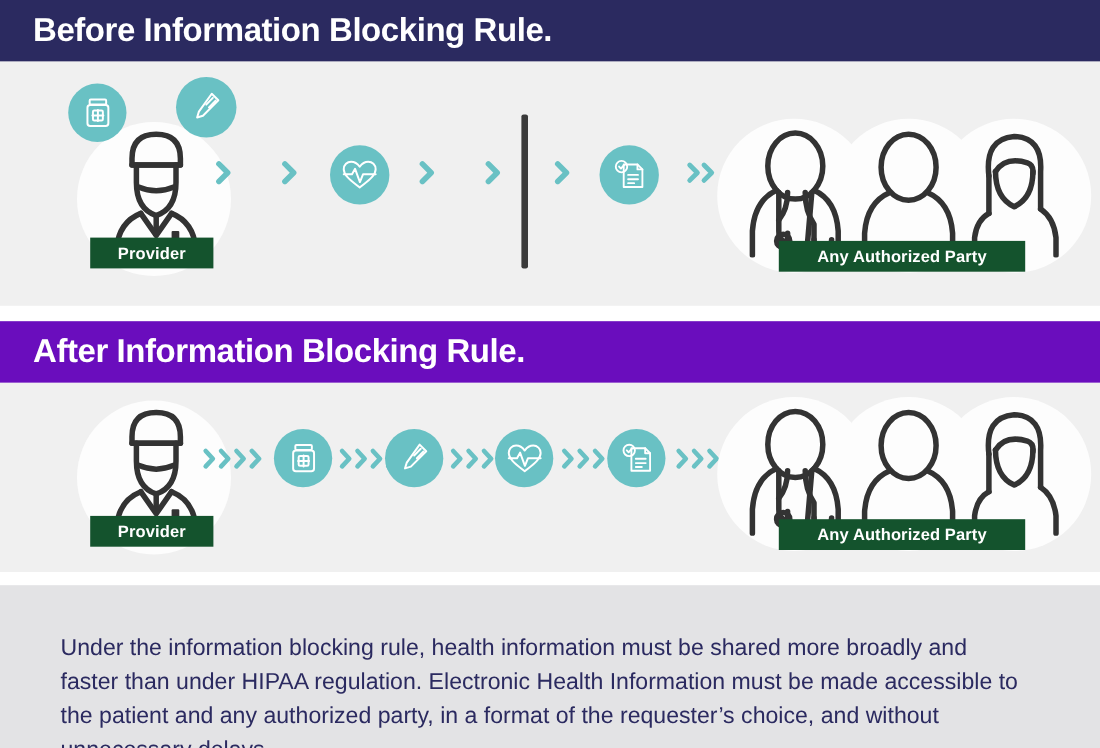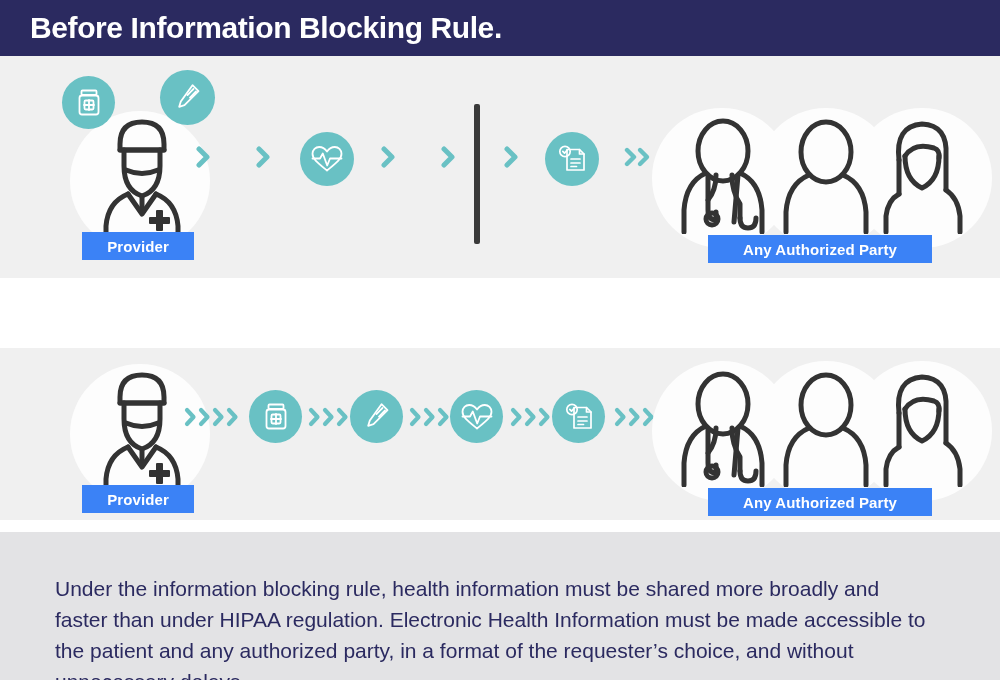--- a/index.html
+++ b/index.html
@@ -58,26 +58,25 @@
   
   .tcircle{
     position:absolute;border-radius:50%;
     background:#69c1c4;
     display:flex;align-items:center;justify-content:center;
   }
   .tcircle svg{display:block;}
 
   
   .plate{
-    position:absolute;background:#3b82f6;
+    position:absolute;background:#14532d;
     color:#fff;font-weight:bold;
     display:flex;align-items:center;justify-content:center;
     font-family:"Liberation Sans", sans-serif;
     letter-spacing:0.1px;
-    margin-top:16px;
   }
 
   
   .chev{position:absolute;display:flex;align-items:center;}
   .chev svg{display:block;}
 
   
   .barrier{
     position:absolute;background:#3a3a3a;border-radius:2px;
   }
@@ -241,20 +240,23 @@
             <path d="M27 78 Q16 84 14 100 L14 116"></path>
             <path d="M74 74 Q86 82 88 100 L88 116"></path>
           </g>
         </svg>
       </div>
 
       <div class="plate" style="left:708px;top:163px;width:224px;height:28px;font-size:15px;">Any Authorized Party</div>
     </div>
   </div>
 
+  <div class="bar bar-after">
+    <h1>After Information Blocking Rule.</h1>
+  </div>
 
   <div class="panel panel-after">
     <div class="stage">
 
       <div class="blob" style="left:70px;top:16px;width:140px;height:140px;"></div>
 
       <div class="figure" style="left:92px;top:19px;">
         <svg width="100" height="125" viewBox="0 0 100 125">
           <g fill="none" stroke="#333333" stroke-width="5" stroke-linecap="round" stroke-linejoin="round">
             <path d="M28 30 Q28 8 50 8 Q72 8 72 30 L72 36 L28 36 Z"></path>

